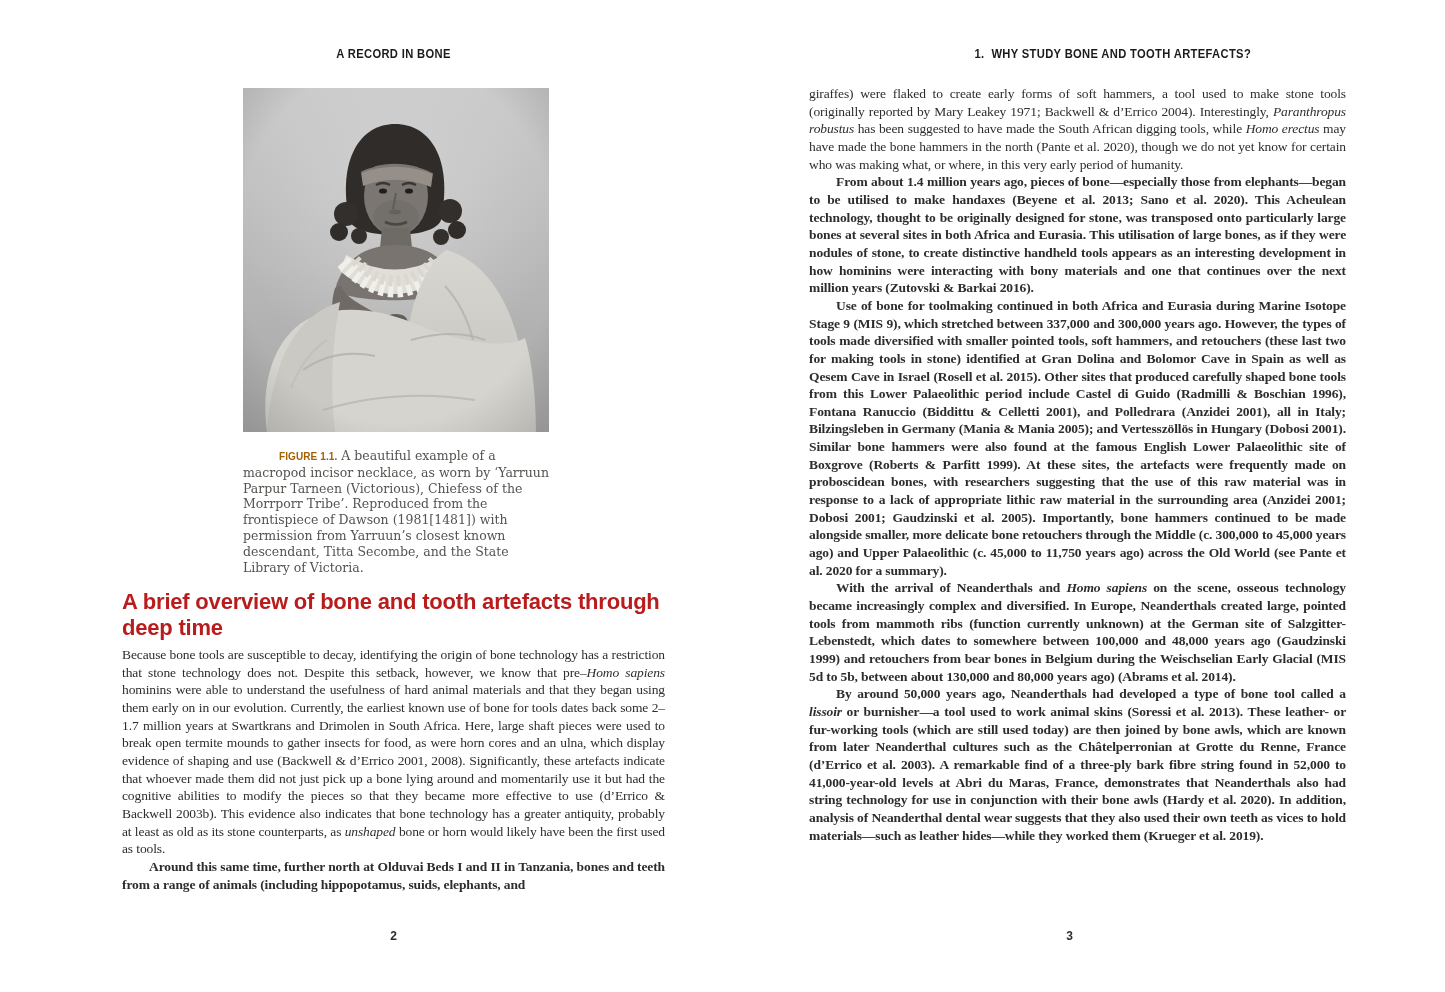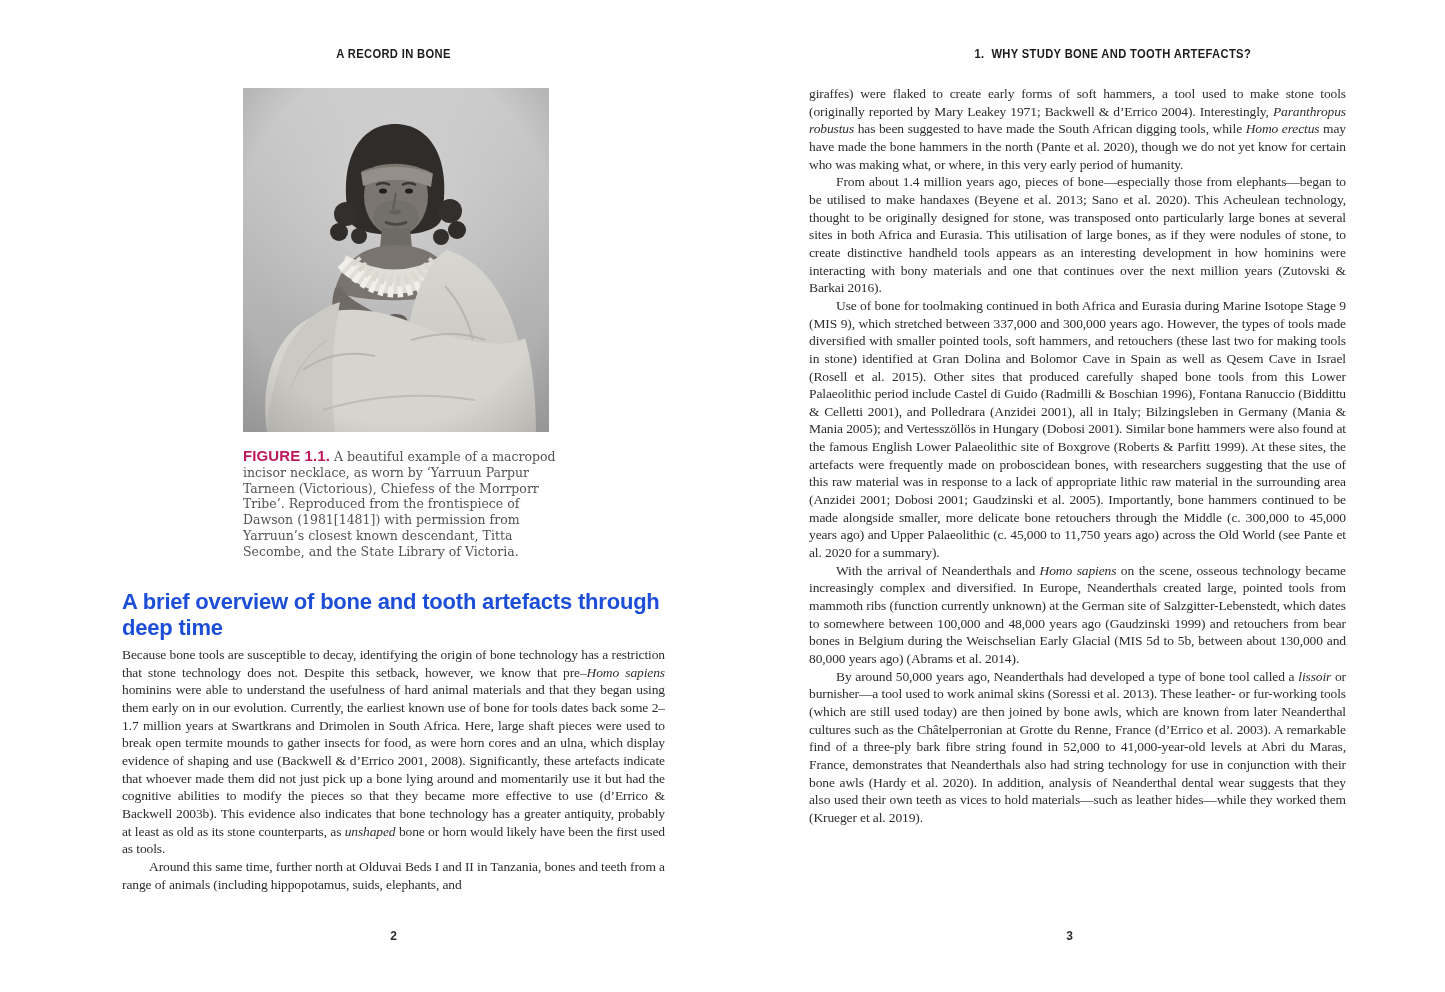--- a/index.html
+++ b/index.html
@@ -13,33 +13,34 @@
     color:#1b1b1b;letter-spacing:.4px;white-space:pre;
   }
   .running-head .condense{display:inline-block;transform:scaleX(.86);transform-origin:center;}
   .photo-frame{position:absolute;left:243px;top:88px;width:306px;height:344px;}
   .photo-frame svg{display:block;width:100%;height:100%;}
   .figure-caption{
     position:absolute;left:243px;top:448px;width:314px;
     font-family:"DejaVu Serif",serif;font-size:12.5px;line-height:15.8px;color:#55534f;
   }
   .figure-caption .cap-label{
-    font-family:"Liberation Sans",sans-serif;font-weight:700;color:#be185d;font-size:15px;
+    font-family:"Liberation Sans",sans-serif;font-weight:700;color:#a16207;font-size:10px;
     letter-spacing:.1px;
+    margin-left:36px;
   }
   .section-heading{
     position:absolute;left:122px;top:589px;width:543px;
     font-family:"Liberation Sans","DejaVu Sans",sans-serif;font-weight:700;
-    font-size:22px;line-height:26px;color:#1d4ed8;letter-spacing:-.2px;
+    font-size:22px;line-height:26px;color:#b91c1c;letter-spacing:-.2px;
   }
   .body-text{position:absolute;font-size:13.5px;line-height:17.65px;letter-spacing:-.12px;}
   .body-left{left:122px;top:646px;width:543px;}
   .body-right{left:801px;top:85px;width:537px;margin-left:8px;}
   .para{margin:0;text-align:justify;}
-  .para.indent{text-indent:27px;}
+  .para.indent{text-indent:27px;font-weight:bold;}
   .para i{font-style:italic;}
   .page-number{
     position:absolute;top:929px;text-align:center;
     font-family:"Liberation Sans",sans-serif;font-weight:600;font-size:12px;color:#2c2c2c;
   }
   .pn-left{left:122px;width:543px;}
   .pn-right{left:801px;width:537px;}
   .col-left-head{left:122px;width:543px;}
   .col-right-head{left:844px;width:537px;}
 </style>

